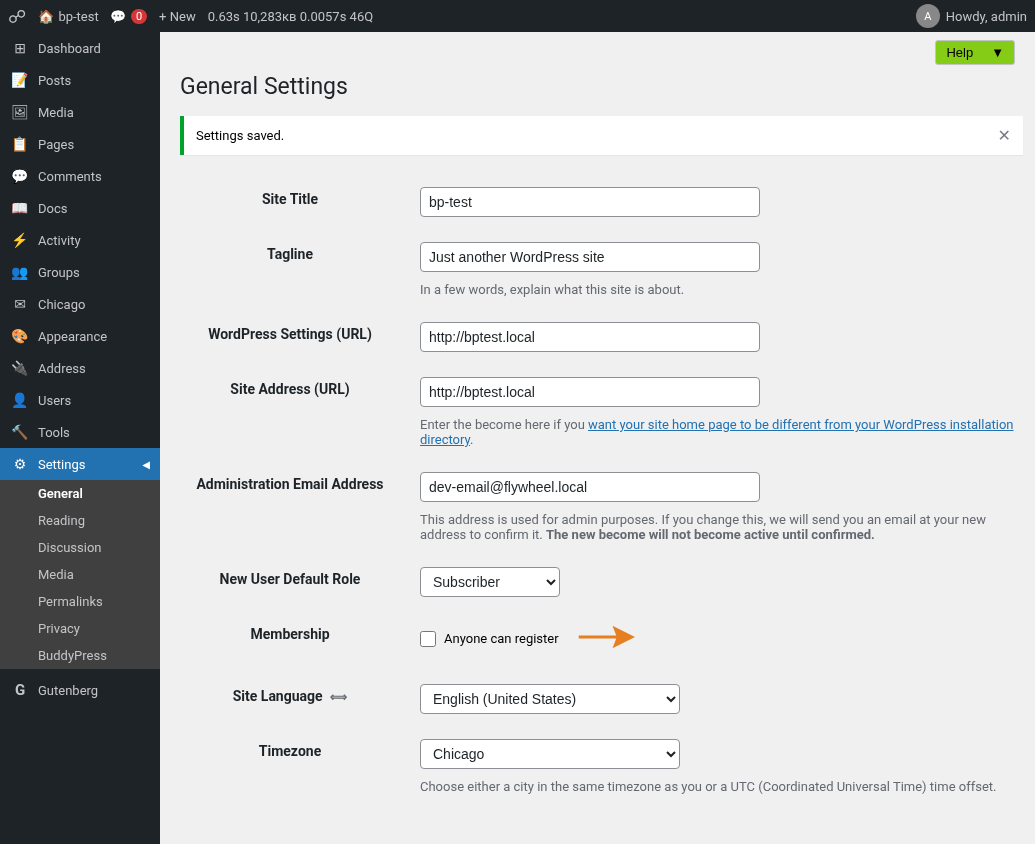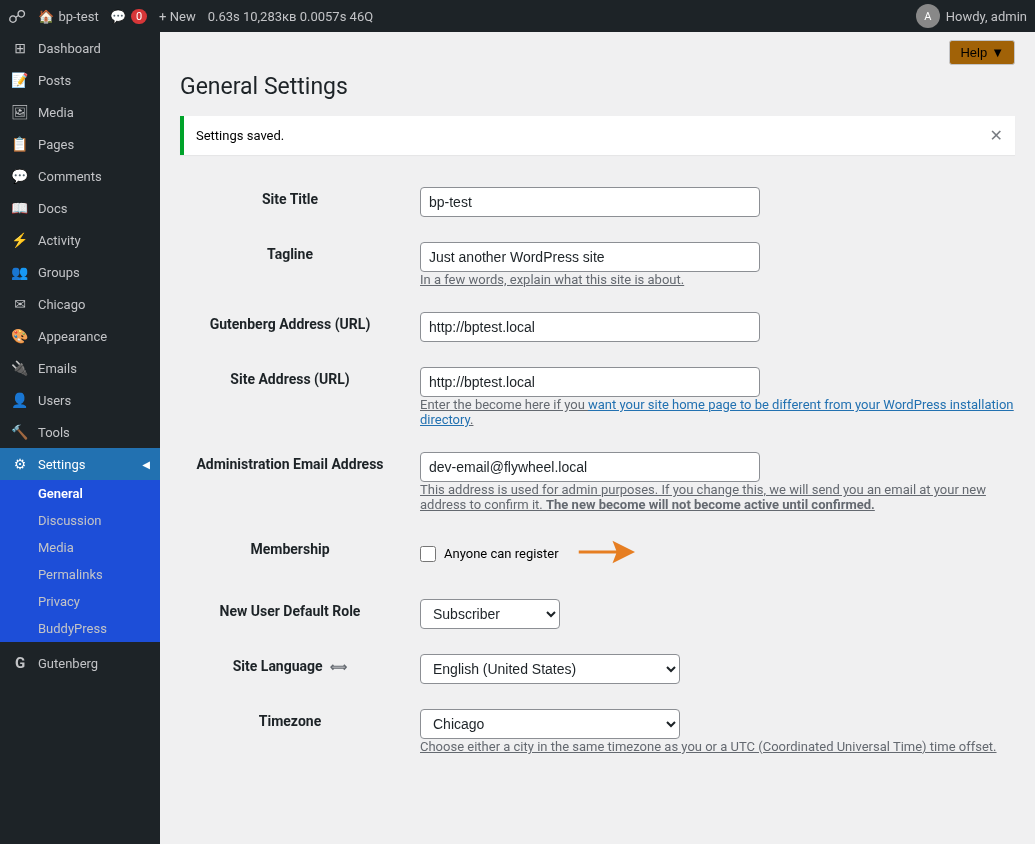--- a/index.html
+++ b/index.html
@@ -42,21 +42,21 @@
       cursor: pointer;
       font-size: 13px;
       color: #c3c4c7;
       text-decoration: none;
     }
     .sidebar-item.settings-active { background: #2271b1; color: #fff; }
     .sidebar-icon { width: 20px; text-align: center; font-size: 14px; flex-shrink: 0; }
     .sidebar-arrow { margin-left: auto; color: #fff; font-size: 10px; }
 
     
-    .submenu { background: #1d4ed8; }
+    .submenu { background: #404040; }
     .submenu-item {
       display: block;
       padding: 6px 10px 6px 38px;
       color: #c3c4c7;
       cursor: pointer;
       font-size: 13px;
     }
     .submenu-item.active { color: #fff; font-weight: 600; }
 
     
@@ -67,33 +67,33 @@
     }
 
     
     .help-bar {
       display: flex;
       justify-content: flex-end;
       padding: 8px 20px;
       background: #f0f0f1;
     }
     .help-button {
-      background: #a16207;
+      background: #84cc16;
       border: 1px solid #c3c4c7;
       border-radius: 3px;
       padding: 4px 10px;
       cursor: pointer;
       font-size: 13px;
       display: flex;
       align-items: center;
-      gap: 4px;
-    }
-
-    
-    .page-content { padding: 0 20px 20px 20px; }
+      gap: 18px;
+    }
+
+    
+    .page-content { padding: 0 12px 20px 20px; }
 
     .page-title {
       font-size: 23px;
       font-weight: 400;
       color: #1d2327;
       margin-bottom: 16px;
     }
 
     
     .notice {
@@ -124,21 +124,21 @@
     .settings-input {
       width: 340px;
       padding: 6px 8px;
       border: 1px solid #8c8f94;
       border-radius: 4px;
       font-size: 14px;
       color: #1d2327;
       background: #fff;
       display: block;
     }
-    .settings-hint { color: #646970; font-size: 13px; margin-top: 0; text-decoration: underline; }
+    .settings-hint { color: #646970; font-size: 13px; margin-top: 10px; }
     .settings-hint a { color: #2271b1; text-decoration: underline; }
 
     
     .checkbox-row { display: flex; align-items: center; gap: 8px; margin-bottom: 4px; }
     .checkbox-row input[type="checkbox"] { width: 16px; height: 16px; }
     .arrow-pointer {
       display: inline-block;
       margin-left: 8px;
     }
     .arrow-svg { width: 60px; height: 30px; }
@@ -231,38 +231,39 @@
     <div class="sidebar-item">
       <span class="sidebar-icon">✉</span>
       <span>Chicago</span>
     </div>
     <div class="sidebar-item">
       <span class="sidebar-icon">🎨</span>
       <span>Appearance</span>
     </div>
     <div class="sidebar-item">
       <span class="sidebar-icon">🔌</span>
-      <span>Emails</span>
+      <span>Address</span>
     </div>
     <div class="sidebar-item">
       <span class="sidebar-icon">👤</span>
       <span>Users</span>
     </div>
     <div class="sidebar-item">
       <span class="sidebar-icon">🔨</span>
       <span>Tools</span>
     </div>
     <div class="sidebar-item settings-active">
       <span class="sidebar-icon">⚙</span>
       <span>Settings</span>
       <span class="sidebar-arrow">◀</span>
     </div>
 
     <div class="submenu">
       <div class="submenu-item active">General</div>
+      <div class="submenu-item">Reading</div>
       <div class="submenu-item">Discussion</div>
       <div class="submenu-item">Media</div>
       <div class="submenu-item">Permalinks</div>
       <div class="submenu-item">Privacy</div>
       <div class="submenu-item">BuddyPress</div>
     </div>
 
     <div class="sidebar-section-bottom">
       <div class="sidebar-item">
         <span class="sidebar-icon" style="font-weight:bold; font-size:15px;">G</span>
@@ -300,21 +301,21 @@
 
           <tr class="settings-row">
             <th class="settings-label">Tagline</th>
             <td class="settings-field">
               <input type="text" class="settings-input" value="Just another WordPress site" style="">
               <p class="settings-hint">In a few words, explain what this site is about.</p>
             </td>
           </tr>
 
           <tr class="settings-row">
-            <th class="settings-label">Gutenberg Address (URL)</th>
+            <th class="settings-label">WordPress Settings (URL)</th>
             <td class="settings-field">
               <input type="text" class="settings-input" value="http://bptest.local" style="">
             </td>
           </tr>
 
           <tr class="settings-row">
             <th class="settings-label">Site Address (URL)</th>
             <td class="settings-field">
               <input type="text" class="settings-input" value="http://bptest.local" style="">
               <p class="settings-hint">
@@ -323,49 +324,49 @@
             </td>
           </tr>
 
           <tr class="settings-row">
             <th class="settings-label">Administration Email Address</th>
             <td class="settings-field">
               <input type="text" class="settings-input" value="dev-email@flywheel.local" style="">
               <p class="settings-hint">
                 <span>This address is used for admin purposes. If you change this, we will send you an email at your new address to confirm it. </span><strong>The new become will not become active until confirmed.</strong>
               </p>
-            </td>
-          </tr>
-
-          <tr class="settings-row">
-            <th class="settings-label">Membership</th>
-            <td class="settings-field">
-              <div class="checkbox-row">
-                <input type="checkbox" id="anyone-register" style="">
-                <label for="anyone-register">Anyone can register</label>
-
-                <span class="arrow-pointer">
-                  <svg class="arrow-svg" viewBox="0 0 80 40" xmlns="http://www.w3.org/2000/svg">
-                    <polygon points="80,20 50,5 55,18 5,18 5,22 55,22 50,35" fill="#e67e22"></polygon>
-                  </svg>
-                </span>
-              </div>
             </td>
           </tr>
 
           <tr class="settings-row">
             <th class="settings-label">New User Default Role</th>
             <td class="settings-field">
               <select class="settings-select">
                 <option>Subscriber</option>
                 <option>Contributor</option>
                 <option>Author</option>
                 <option>Editor</option>
                 <option>Administrator</option>
               </select>
+            </td>
+          </tr>
+
+          <tr class="settings-row">
+            <th class="settings-label">Membership</th>
+            <td class="settings-field">
+              <div class="checkbox-row">
+                <input type="checkbox" id="anyone-register" style="">
+                <label for="anyone-register">Anyone can register</label>
+
+                <span class="arrow-pointer">
+                  <svg class="arrow-svg" viewBox="0 0 80 40" xmlns="http://www.w3.org/2000/svg">
+                    <polygon points="80,20 50,5 55,18 5,18 5,22 55,22 50,35" fill="#e67e22"></polygon>
+                  </svg>
+                </span>
+              </div>
             </td>
           </tr>
 
           <tr class="settings-row">
             <th class="settings-label">
               <span>Site Language</span>
               <span class="label-icon">⟺</span>
             </th>
             <td class="settings-field">
               <select class="settings-select settings-select-wide">

